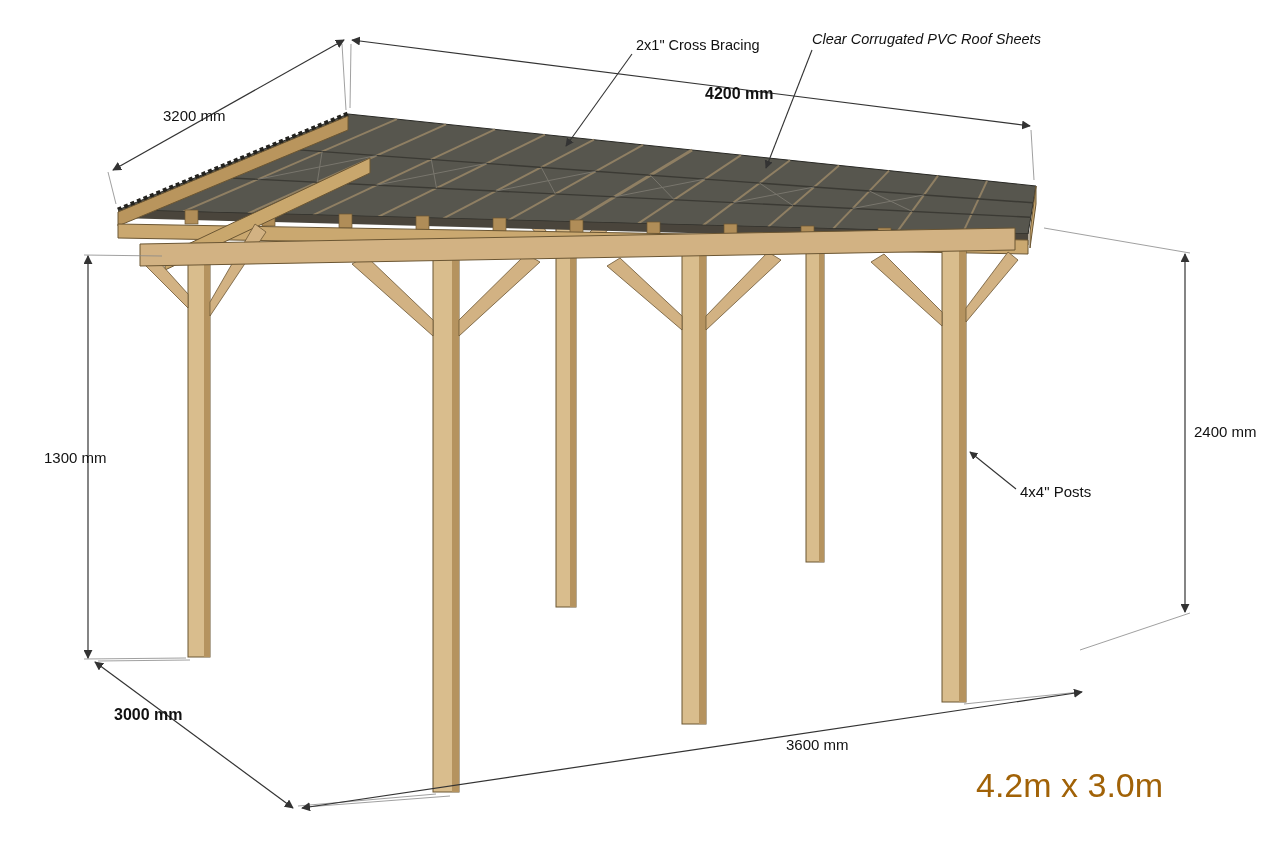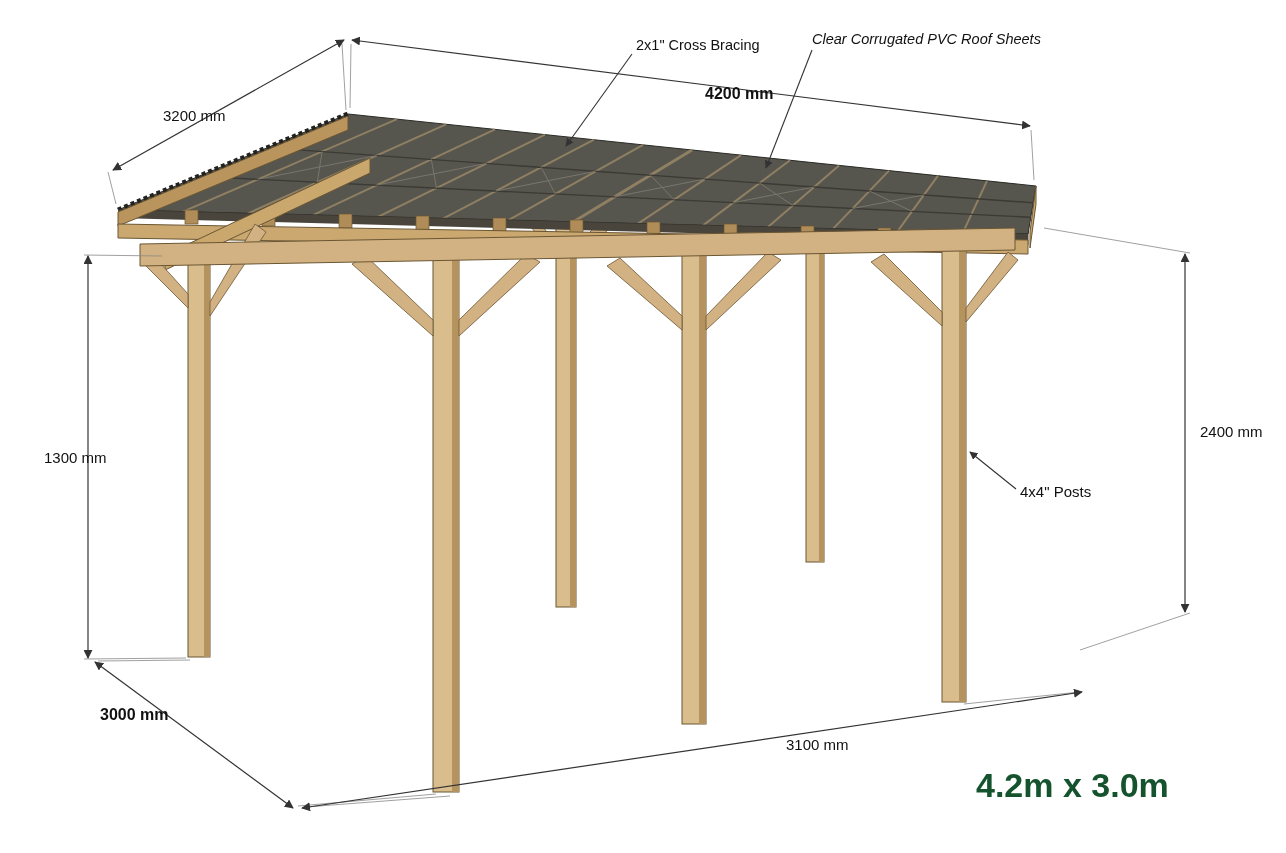--- a/index.html
+++ b/index.html
@@ -3,21 +3,21 @@
 <meta charset="utf-8">
 <style>
   html,body{margin:0;padding:0;background:#ffffff;}
   #stage{position:relative;width:1286px;height:853px;background:#fff;overflow:hidden;
          font-family:"Liberation Sans", sans-serif;color:#111;}
   #drawing{position:absolute;left:0;top:0;}
   .lbl{position:absolute;white-space:nowrap;font-size:15px;color:#111;}
   .lbl.small{font-size:14.5px;}
   .lbl.semi{font-size:16px;font-weight:700;}
   .lbl.bold{font-size:16px;font-weight:bold;}
-  .title{position:absolute;font-size:34px;font-weight:bold;color:#14532d;white-space:nowrap;}
+  .title{position:absolute;font-size:34px;font-weight:normal;color:#a16207;white-space:nowrap;}
 </style>
 </head>
 <body>
 
 <div id="stage">
 
   <svg id="drawing" width="1286" height="853" viewBox="0 0 1286 853">
     <defs>
       <marker id="ar" viewBox="0 0 10 10" refX="9" refY="5" markerWidth="7.5" markerHeight="7.5" orient="auto-start-reverse">
         <path d="M0,0 L10,5 L0,10 z" fill="#333"></path>
@@ -169,22 +169,22 @@
     <g stroke="#333" stroke-width="1.1" fill="none">
       <line x1="632" y1="54" x2="566" y2="146" marker-end="url(#ar)"></line>
       <line x1="812" y1="50" x2="766" y2="168" marker-end="url(#ar)"></line>
       <line x1="1016" y1="489" x2="970" y2="452" marker-end="url(#ar)"></line>
     </g>
   </svg>
 
   <div class="lbl" style="left:163px;top:107px;">3200 mm</div>
   <div class="lbl semi" style="left:705px;top:85px;">4200 mm</div>
   <div class="lbl" style="left:44px;top:449px;">1300 mm</div>
-  <div class="lbl" style="left:1194px;top:423px;margin-left:6px;">2400 mm</div>
-  <div class="lbl bold" style="left:100px;top:706px;">3000 mm</div>
-  <div class="lbl" style="left:786px;top:736px;">3100 mm</div>
+  <div class="lbl" style="left:1194px;top:423px;">2400 mm</div>
+  <div class="lbl bold" style="left:114px;top:706px;">3000 mm</div>
+  <div class="lbl" style="left:786px;top:736px;">3600 mm</div>
 
   <div class="lbl small" style="left:636px;top:37px;">2x1" Cross Bracing</div>
   <div class="lbl small" style="left:812px;top:31px;font-style:italic;">Clear Corrugated PVC Roof Sheets</div>
   <div class="lbl" style="left:1020px;top:483px;">4x4" Posts</div>
 
   <div class="title" style="left:976px;top:766px;">4.2m x 3.0m</div>
 </div>
 
 </body></html>

